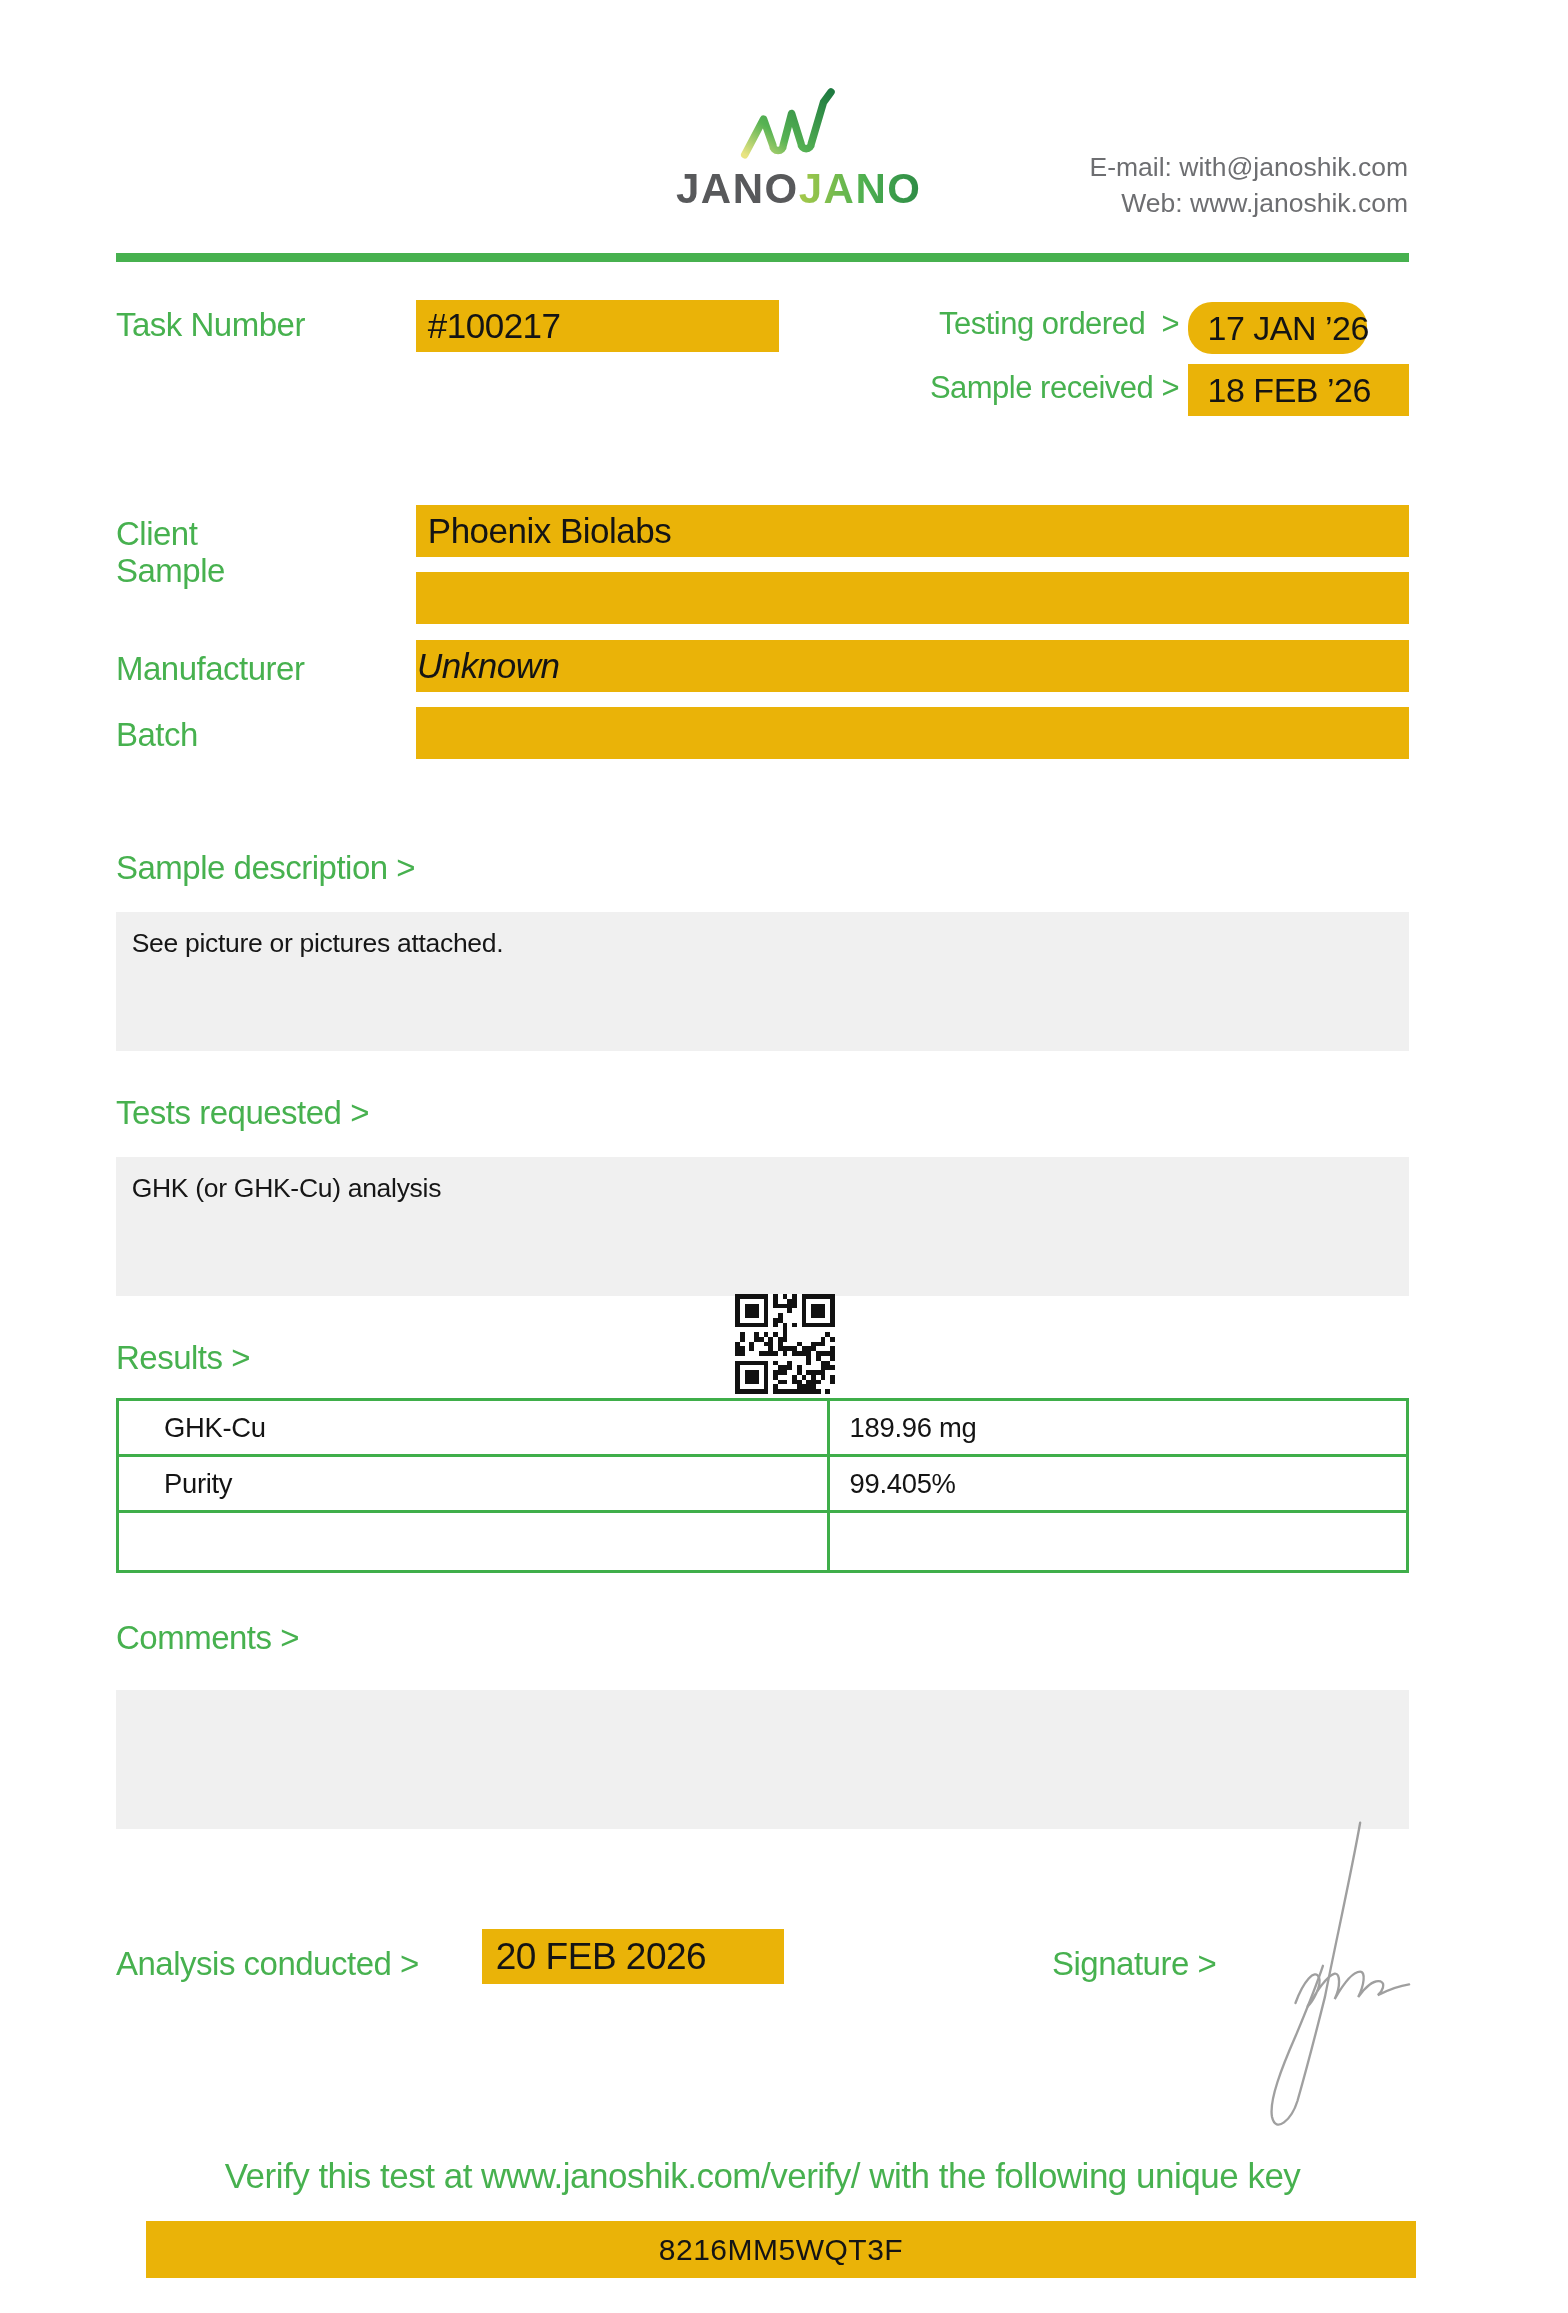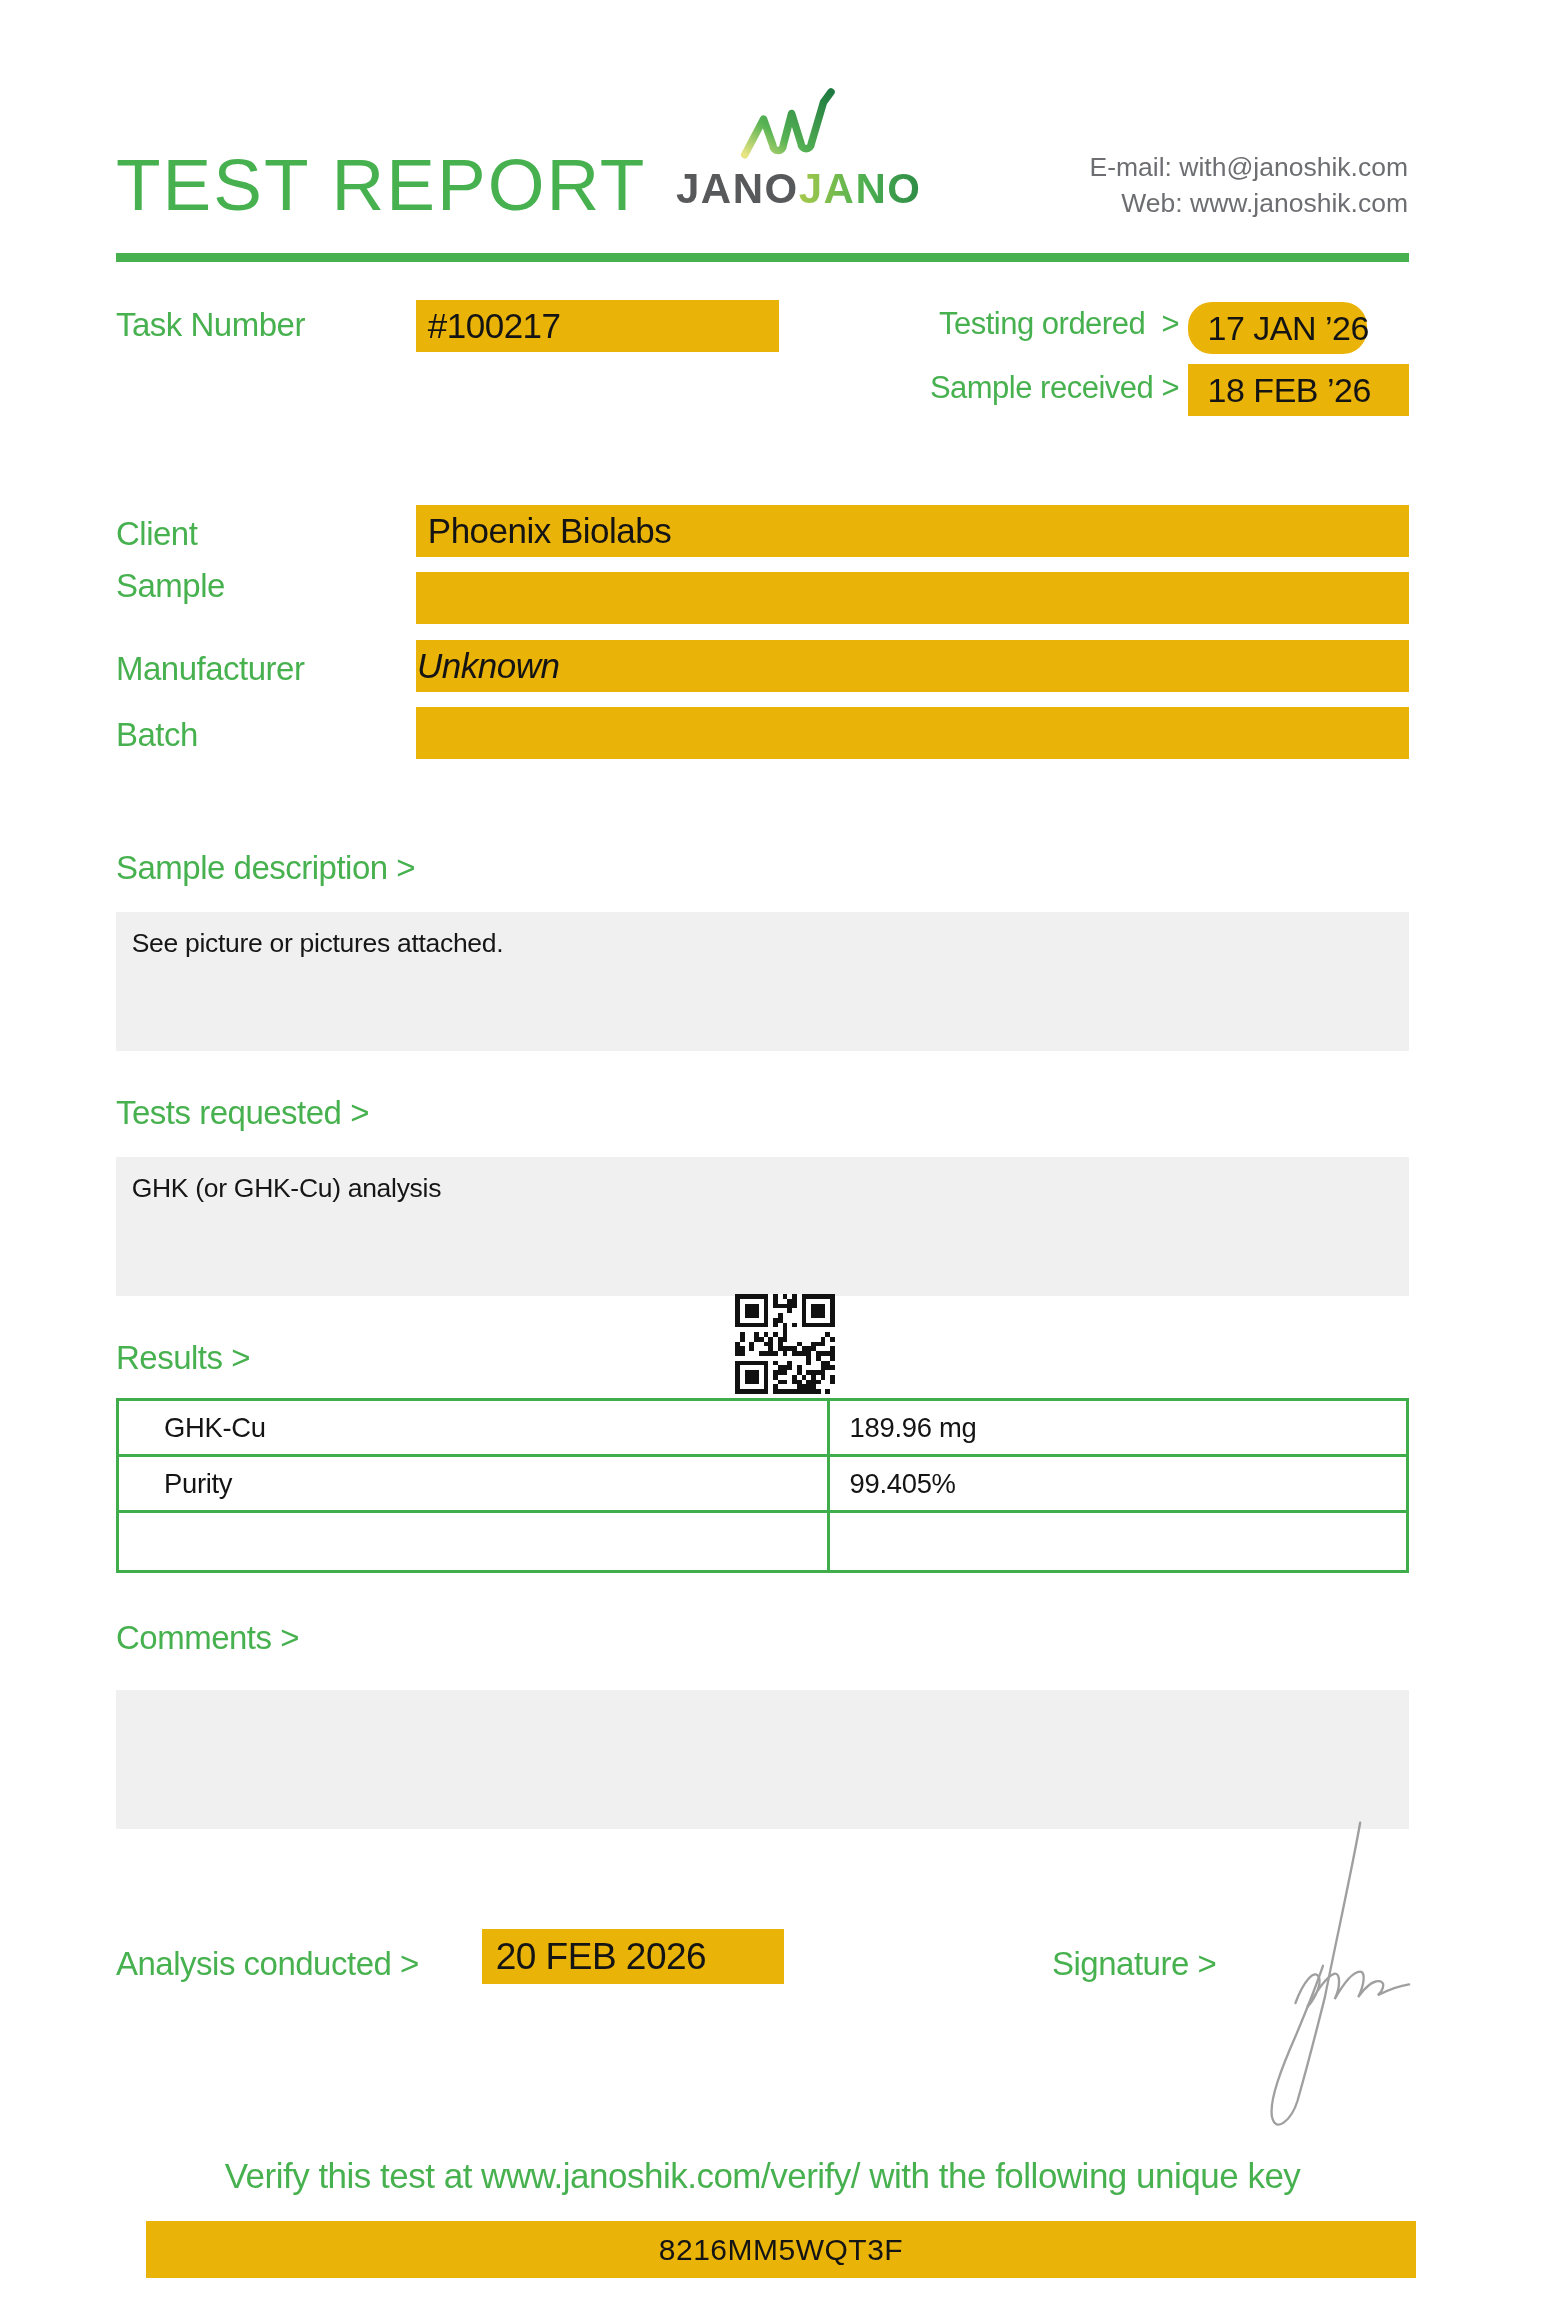--- a/index.html
+++ b/index.html
@@ -27,21 +27,20 @@
               -webkit-text-fill-color:transparent;}
   .verify{font-size:35px;letter-spacing:-0.5px;color:#47b14f;text-align:center;white-space:nowrap;}
   .keytext{font-size:30px;font-weight:500;letter-spacing:0.5px;color:#141414;
            text-align:center;line-height:57px;}
 </style>
 </head>
 <body>
 
 <div id="page">
 
-  <div class="abs title" style="left:116px;top:143px;">TEST REPORT</div>
 
   <div class="abs" style="left:727px;top:76px;width:118px;height:90px;">
     <svg width="118" height="90" viewBox="0 0 120 96">
       <defs>
         <linearGradient id="lg" x1="0" y1="1" x2="1" y2="0">
           <stop offset="0" stop-color="#e9e482"></stop>
           <stop offset="0.35" stop-color="#57b353"></stop>
           <stop offset="1" stop-color="#1e7a40"></stop>
         </linearGradient>
       </defs>
@@ -73,21 +72,21 @@
   <div class="abs label rlabel" style="left:863px;top:370px;width:316px;font-size:31px;">Sample received &gt;</div>
   <div class="abs fieldbox" style="left:1188px;top:364px;width:221px;height:52px;">
     <div class="fieldval" style="padding-left:19.6px;line-height:52px;font-size:34px;">18 FEB ’26</div>
   </div>
 
   <div class="abs label" style="left:116px;top:515px;">Client</div>
   <div class="abs fieldbox" style="left:416px;top:505px;width:993px;height:52px;">
     <div class="fieldval" style="padding-left:11.8px;line-height:52px;">Phoenix Biolabs</div>
   </div>
 
-  <div class="abs label" style="left:116px;top:567px;">Sample</div>
+  <div class="abs label" style="left:116px;top:552px;">Sample</div>
   <div class="abs fieldbox" style="left:416px;top:572px;width:993px;height:52px;">
     <div class="fieldval" style="padding-left:11.8px;line-height:52px;"></div>
   </div>
 
   <div class="abs label" style="left:116px;top:650px;">Manufacturer</div>
   <div class="abs fieldbox" style="left:416px;top:640px;width:993px;height:52px;">
     <div class="fieldval" style="padding-left:1px;line-height:52px;font-style:italic;">Unknown</div>
   </div>
 
   <div class="abs label" style="left:116px;top:716px;">Batch</div>

